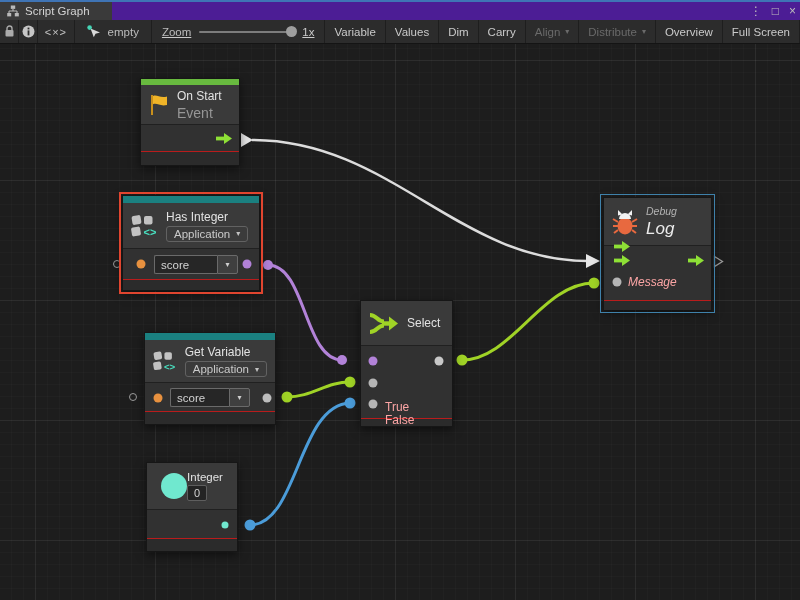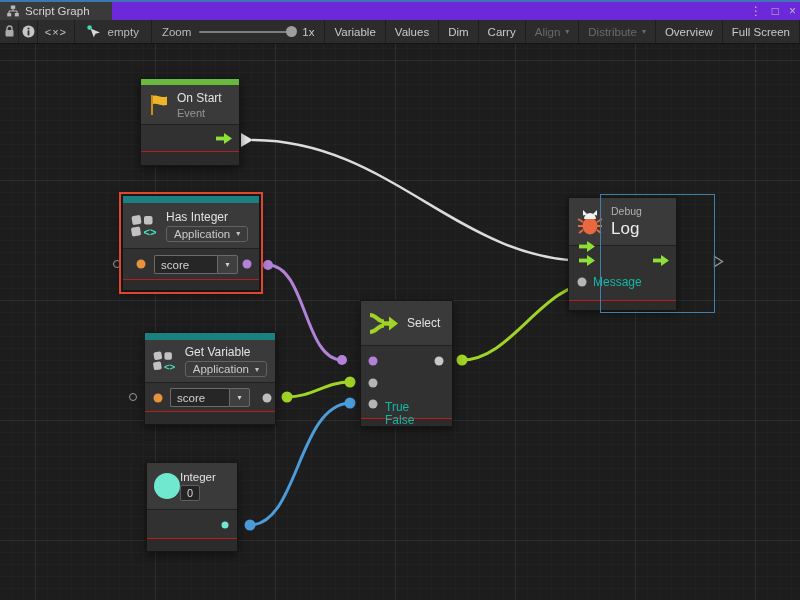--- a/index.html
+++ b/index.html
@@ -2,37 +2,37 @@
 <html><head>
 <meta charset="utf-8">
 <style>
   * { margin:0; padding:0; box-sizing:border-box; }
   html,body { width:800px; height:600px; background:#111; overflow:hidden;
     font-family:"Liberation Sans", sans-serif; }
   .window { position:relative; width:800px; height:600px; background:#191919; }
 
   
   .titlebar { position:absolute; left:0; top:0; width:800px; height:20px;
-    background:#6d28d9; border-top:2px solid #3f74b5; }
+    background:#4c1d95; border-top:2px solid #3f74b5; }
   .tab { position:absolute; left:0; top:0; width:112px; height:18px;
     background:#3a3a3a; display:flex; align-items:center; gap:6px; padding-left:7px; }
   .tab-label { font-size:11.5px; color:#d4d4d4; }
   .win-controls { position:absolute; right:4px; top:0; height:18px;
     display:flex; align-items:center; gap:10px; color:#bdbdbd; font-size:12px; }
   .win-controls span { cursor:default; line-height:18px; }
 
   
   .toolbar { position:absolute; left:0; top:20px; width:800px; height:24px;
     background:#2c2c2c; border-bottom:1px solid #141414; display:flex; align-items:stretch; }
   .tb-seg { display:flex; align-items:center; justify-content:center;
     border-right:1px solid #1e1e1e; color:#cacaca; font-size:11.5px; }
   .tb-icon-btn { width:29px; }
   .tb-code-btn { width:56px; color:#c4c4c4; font-size:11px; letter-spacing:1px; }
   .tb-sel { padding:0 12px; gap:6px; color:#bcbcbc; }
-  .tb-zoom { padding:0 10px; gap:8px; }
+  .tb-zoom { padding:0 10px; gap:8px;text-decoration:underline; }
   .tb-zoom .zlabel { color:#bcbcbc; }
   .slider { position:relative; width:95px; height:2px; background:#7d7d7d; border-radius:1px; }
   .slider .knob { position:absolute; right:-3px; top:-4.5px; width:11px; height:11px;
     border-radius:50%; background:#9e9e9e; }
   .tb-btn { padding:0 9px; white-space:nowrap; }
   .tb-btn.grow { flex:1; }
   .tb-btn.disabled { color:#6a6a6a; }
   .dd-glyph { font-size:8px; margin-left:5px; }
 
   
@@ -52,30 +52,30 @@
   
   .node { position:absolute; z-index:2; background:#313131; border:1px solid #161616;
     box-shadow:0 3px 9px rgba(0,0,0,0.5); }
   .bar { width:100%; }
   .head { background:#3a3a3a; border-bottom:1px solid #202020;
     display:flex; align-items:center; padding:0 8px; gap:8px; }
   .hcol { display:flex; flex-direction:column; justify-content:center; gap:2px; }
   .body { position:relative; background:#313131; border-bottom:1px solid #b91c1c;padding-left:28px; }
   .footer { background:#2b2b2b; width:100%; }
   .ntitle { font-size:12px; color:#e2e2e2; white-space:nowrap; }
-  .nsub { font-size:11px; color:#969696; }
+  .nsub { font-size:14px; color:#969696; }
   .ncat { font-size:10.5px; color:#b2b2b2; }
   .nbig { font-size:17px; color:#ececec; }
 
   .dot { position:absolute; width:9px; height:9px; border-radius:50%;
     transform:translate(-50%,-50%); }
   .dot.small { width:7px; height:7px; }
   .hollow-port { position:absolute; width:8px; height:8px; border-radius:50%;
     border:1px solid #9b9b9b; transform:translate(-50%,-50%); z-index:2; }
-  .port-label { position:absolute; transform:translateY(-50%); font-size:12px; color:#14b8a6; }
+  .port-label { position:absolute; transform:translateY(-50%); font-size:12px; color:#fca5a5; }
   .abs { position:absolute; }
 
   .appdd { display:inline-flex; align-items:center; gap:6px; background:#3b3b3b;
     border:1px solid #626262; border-radius:3px; padding:1px 7px;
     color:#cacaca; font-size:11.5px; }
   .appdd .dd-glyph { margin-left:0; font-size:8px; color:#c2c2c2; }
 
   .vfield { position:absolute; display:flex; height:19px; }
   .vfield .txt { flex:1; background:#262626; border:1px solid #6a6a6a; border-right:none;
     border-radius:2px 0 0 2px; color:#d2d2d2; font-size:11.5px;
@@ -301,35 +301,35 @@
         <div class="dot" style="left:78px; top:15px; background:#c8c8c8;"></div>
         <div class="dot" style="left:12px; top:36.5px; background:#b5b5b5;"></div>
         <span class="port-label" style="left:24px; top:36.5px;margin-top:24px;">True</span>
         <div class="dot" style="left:12px; top:58px; background:#b5b5b5;"></div>
         <span class="port-label" style="left:24px; top:58px;margin-top:16px;">False</span>
       </div>
       <div class="footer" style="height:7px;"></div>
     </div>
 
     <div class="node" style="left:146px; top:418px; width:92px; height:90px;">
-      <div class="head" style="height:47px; gap:0; padding:0 7px;">
+      <div class="head" style="height:47px; gap:0; padding:0 7px;justify-content:center;">
         <div class="mint-circle"></div>
         <div class="hcol">
           <span class="ntitle" style="font-size:11.5px;">Integer</span>
           <div class="numfield">0</div>
         </div>
       </div>
       <div class="body" style="height:29px;">
         <div class="dot small" style="left:78px; top:14.5px; background:#70e8cf;"></div>
       </div>
       <div class="footer" style="height:12px;"></div>
     </div>
 
     <div class="sel-rect sel-blue" style="left:600px; top:150px; width:115px; height:119px;"></div>
-    <div class="node" style="left:568px; top:153px; width:109px; height:113px;">
+    <div class="node" style="left:603px; top:153px; width:109px; height:113px;font-style:italic;">
       <div class="head" style="height:48px;">
         <svg width="26" height="26" viewBox="0 0 26 26">
           <g stroke="#e8693f" stroke-width="2">
             <line x1="6" y1="13" x2="1" y2="10"></line>
               <line x1="6" y1="17" x2="1" y2="17"></line>
               <line x1="6" y1="21" x2="2" y2="24"></line>
             <line x1="20" y1="13" x2="25" y2="10"></line>
               <line x1="20" y1="17" x2="25" y2="17"></line>
               <line x1="20" y1="21" x2="24" y2="24"></line>
           </g>

